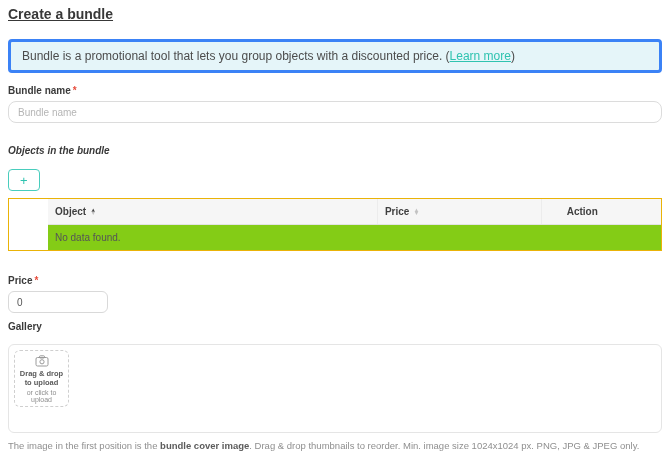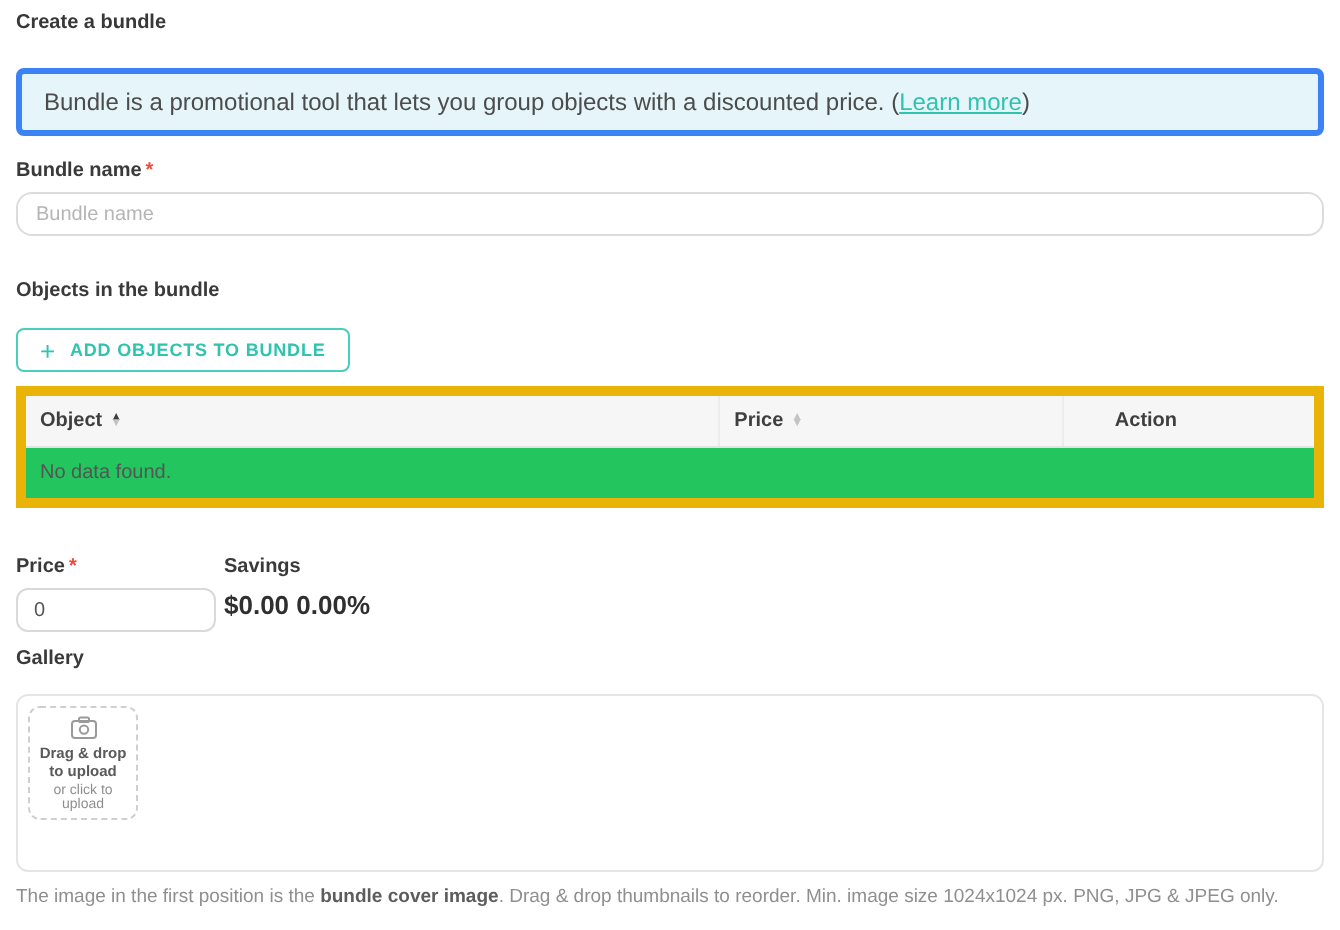--- a/index.html
+++ b/index.html
@@ -4,23 +4,24 @@
 <style>
   * { box-sizing: border-box; margin: 0; padding: 0; }
   html, body { width: 670px; height: 465px; background: #ffffff; }
   body {
     font-family: "Liberation Sans", "DejaVu Sans", sans-serif;
     color: #3e3e3e;
     padding: 6px 8px 0 8px;
     overflow: hidden;
   }
   .page-title {
-    font-size: 10px;
+    font-size: 14px;
     font-weight: bold;
     color: #383838;
+    text-decoration: underline;
   }
   
   .banner {
     margin-top: 17px;
     background: #e5f5f9;
     border: 3px solid #3b82f6;
     border-radius: 4px;
     padding: 7px 11px;
     font-size: 12px;
     color: #4c4c4c;
@@ -49,21 +50,21 @@
     color: #3e3e3e;
     padding: 0 9px;
     outline: none;
     font-family: "Liberation Sans", "DejaVu Sans", sans-serif;
     background: #fff;
   }
   .text-input::placeholder { color: #b5b5b5; }
   .mt-label1 { margin-top: 12px; }
   .mt-input1 { margin-top: 5px; }
   
-  .section-label { margin-top: 22px; }
+  .section-label { margin-top: 22px; font-style: italic; }
   .add-btn {
     margin-top: 13px;
     display: inline-flex;
     align-items: center;
     gap: 7px;
     height: 22px;
     padding: 0 11px;
     background: #ffffff;
     border: 1px solid #49cdbd;
     border-radius: 4px;
@@ -72,22 +73,23 @@
     font-weight: bold;
     letter-spacing: 0.4px;
     cursor: pointer;
     font-family: "Liberation Sans", "DejaVu Sans", sans-serif;
   }
   .add-btn .plus { font-size: 13px; font-weight: normal; line-height: 1; }
   
   .obj-table {
     margin-top: 7px;
     width: 100%;
-    border: 5px solid #eab308;
-    font-size: 10px;
+    border: 1px solid #eab308;
+    font-size: 10px;
+    padding-left: 39px;
   }
   .t-head {
     display: flex;
     background: #f6f6f6;
     border-bottom: 1px solid #e3e3e3;
   }
   .t-cell {
     padding: 7px 6px 7px 7px;
     display: flex;
     align-items: center;
@@ -101,29 +103,29 @@
     display: inline-flex;
     flex-direction: column;
     line-height: 0.55;
     font-size: 6px;
   }
   .sort-arrows .up::before   { content: "▲"; }
   .sort-arrows .down::before { content: "▼"; }
   .arrow-on  { color: #3f3f3f; }
   .arrow-off { color: #c3c3c3; }
   .t-body-row {
-    background: #22c55e;
+    background: #84cc16;
     padding: 7px 7px;
     color: #555;
   }
   
   .price-row {
     margin-top: 24px;
     display: flex;
-    gap: 4px;
+    gap: 20px;
   }
   .price-col { width: 100px; }
   .price-input {
     margin-top: 5px;
     width: 100px;
     height: 22px;
     border: 1px solid #d9d9d9;
     border-radius: 6px;
     font-size: 10px;
     color: #555;
@@ -194,21 +196,20 @@
 
 <div class="field-label mt-label1">
   <span>Bundle name</span><span class="req">*</span>
 </div>
 <input class="text-input mt-input1" type="text" placeholder="Bundle name" style="">
 
 <div class="field-label section-label">Objects in the bundle</div>
 
 <button class="add-btn">
   <span class="plus">+</span>
-  <span>ADD OBJECTS TO BUNDLE</span>
 </button>
 
 <div class="obj-table">
   <div class="t-head">
     <div class="t-cell col-object">
       <span>Object</span>
       <span class="sort-arrows">
           <span class="up arrow-on"></span>
           <span class="down arrow-off"></span>
         </span>
@@ -226,24 +227,20 @@
   </div>
   <div class="t-body-row">No data found.</div>
 </div>
 
 <div class="price-row">
   <div class="price-col">
     <div class="field-label">
       <span>Price</span><span class="req">*</span>
     </div>
     <input class="price-input" type="text" value="0" style="">
-  </div>
-  <div class="savings-col">
-    <div class="field-label">Savings</div>
-    <div class="savings-value">$0.00 0.00%</div>
   </div>
 </div>
 
 <div class="field-label gallery-label">Gallery</div>
 
 <div class="gallery-box">
   <div class="upload-box">
     <svg class="cam" width="14" height="12" viewBox="0 0 14 12">
       <rect x="1" y="2.5" width="12" height="8.5" rx="1.5" fill="none" stroke="#9a9a9a" stroke-width="1"></rect>
       <rect x="4.5" y="0.8" width="5" height="2.2" rx="0.8" fill="none" stroke="#9a9a9a" stroke-width="1"></rect>

